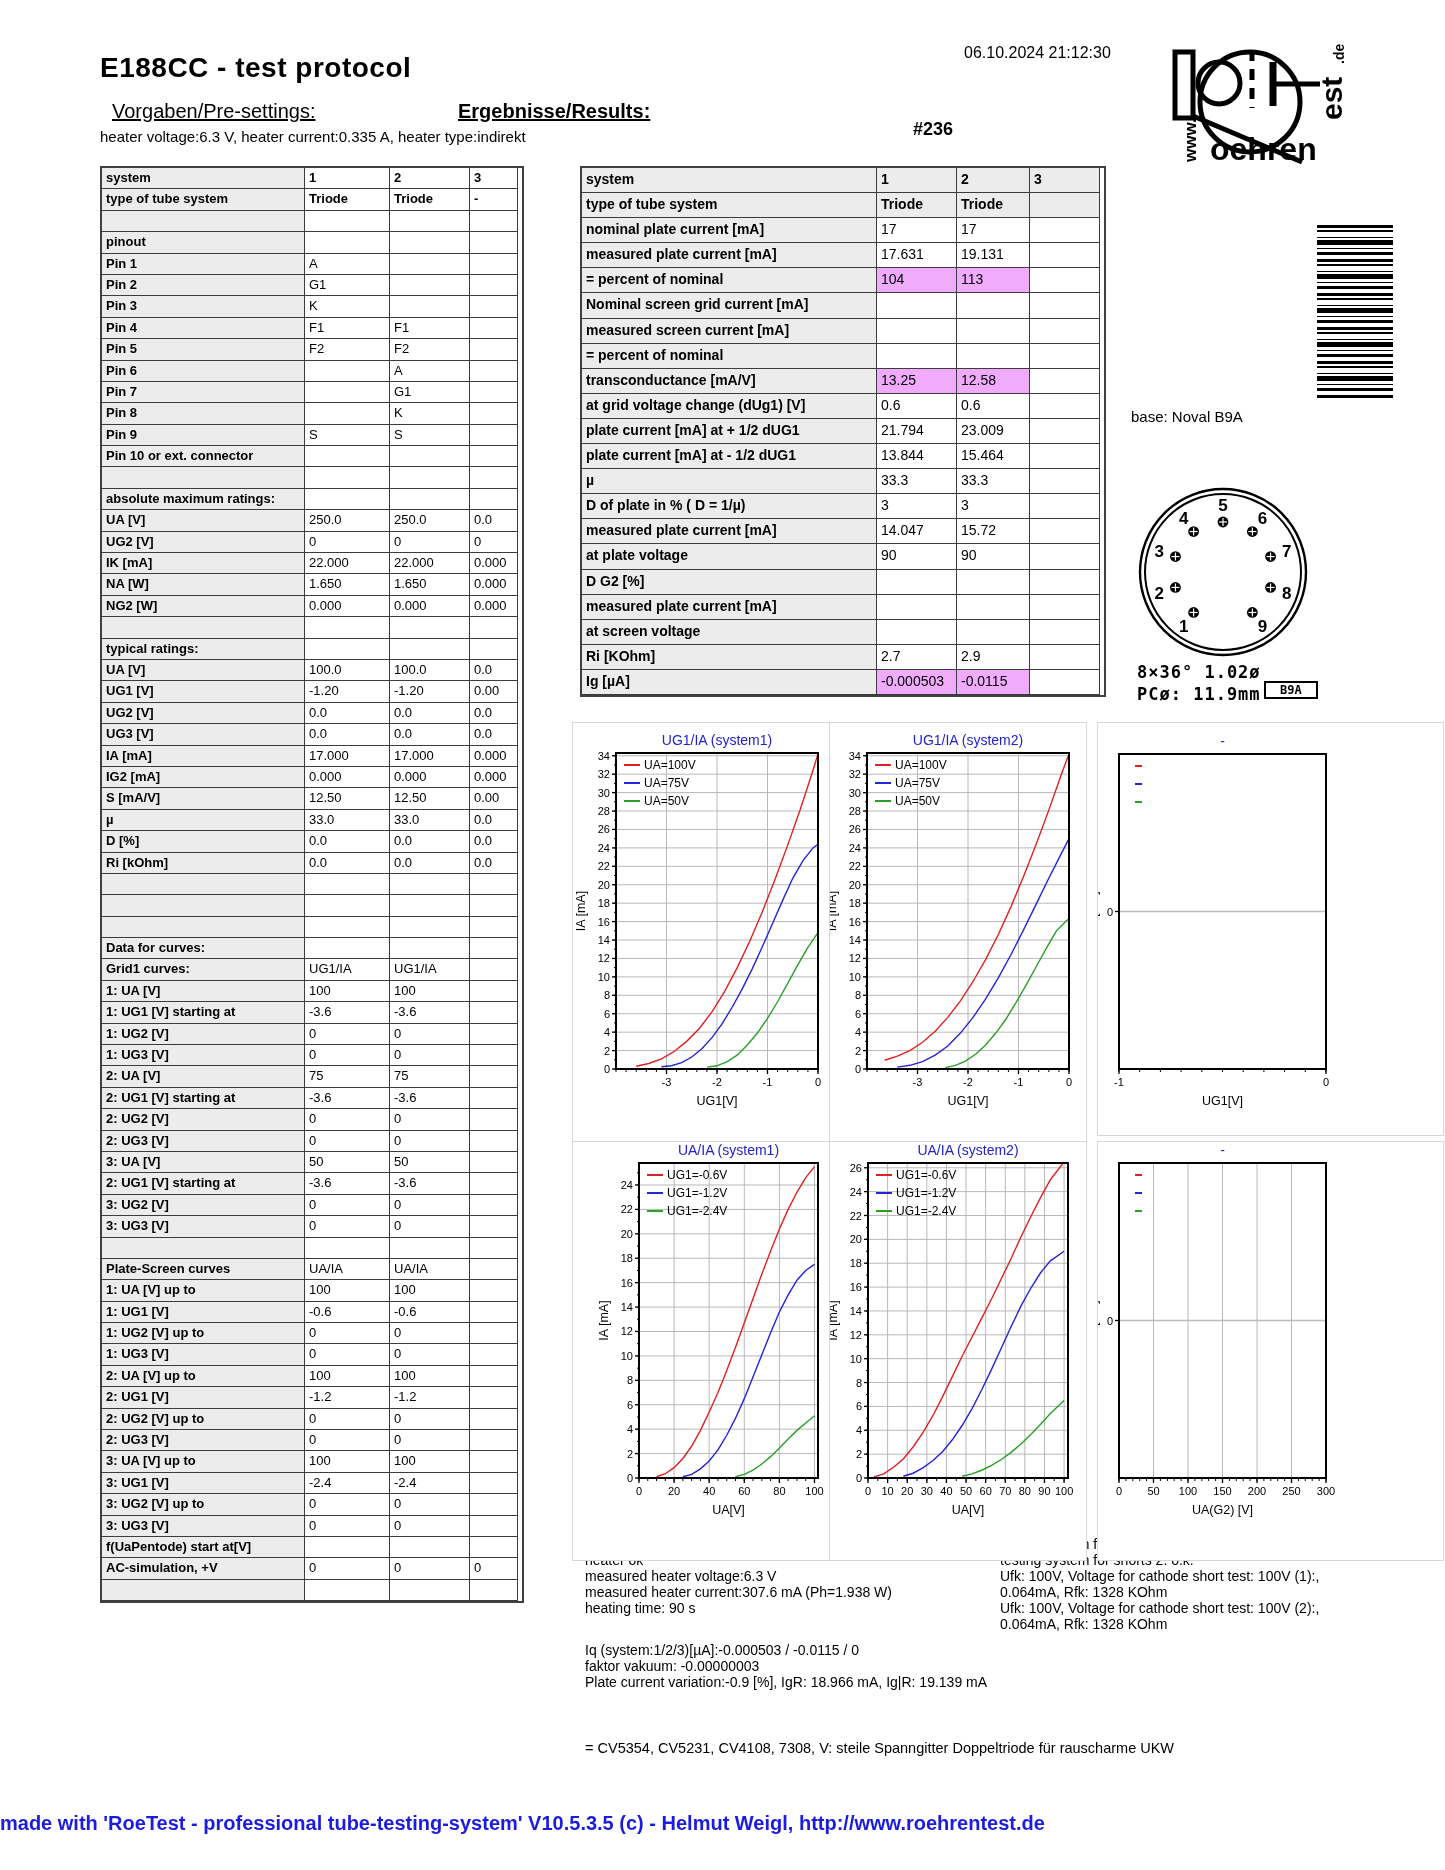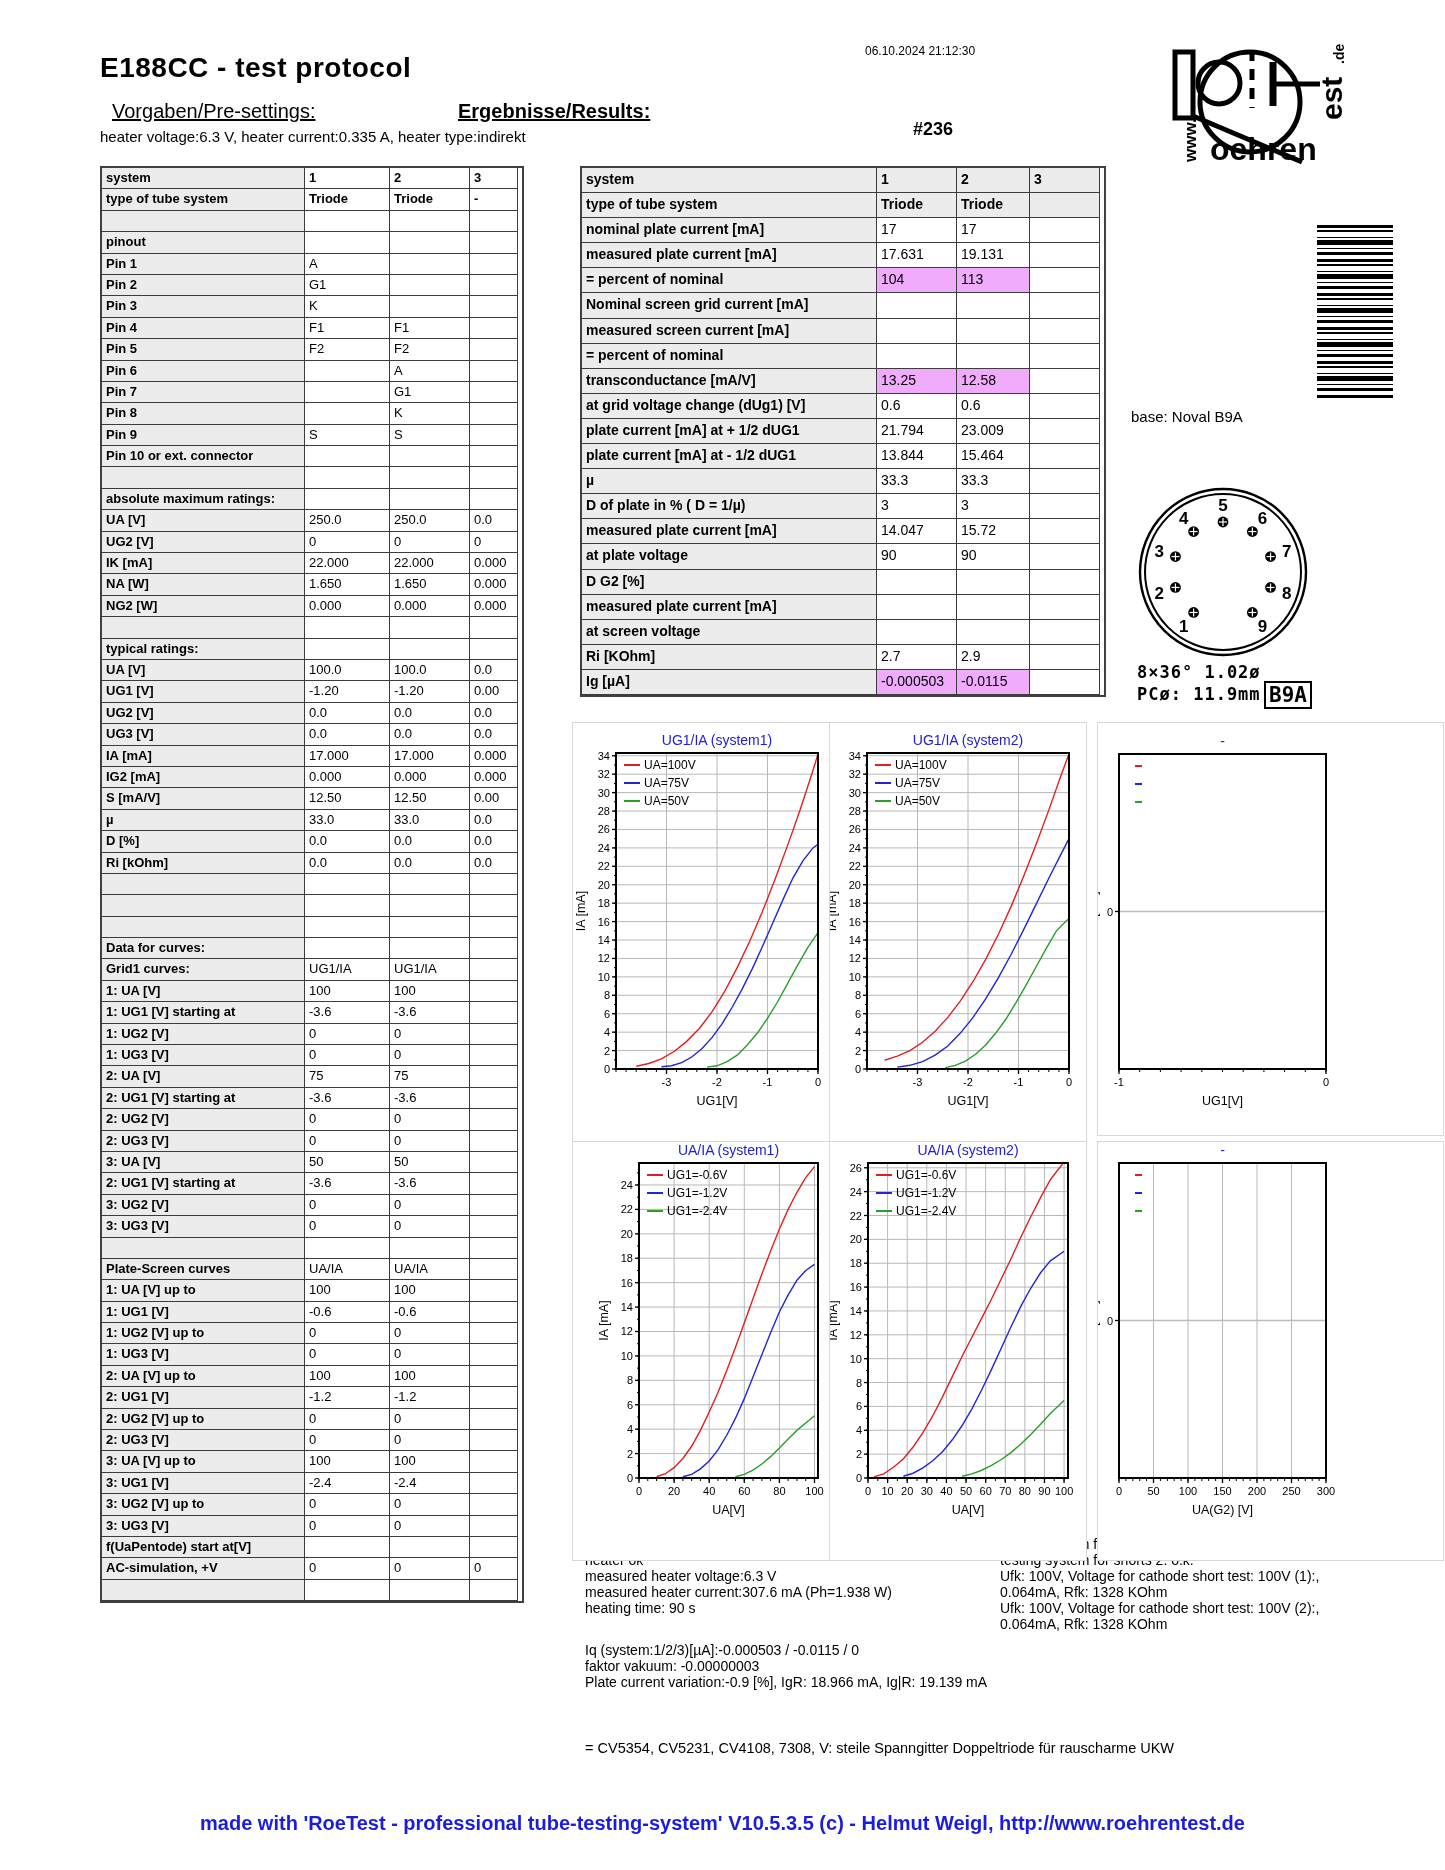--- a/index.html
+++ b/index.html
@@ -1,20 +1,20 @@
 <!DOCTYPE html>
 <html><head>
 <meta charset="utf-8">
 <style>
   html,body{margin:0;padding:0;background:#fff}
   .page{position:relative;width:1445px;height:1870px;background:#fff;overflow:hidden;
         font-family:"Liberation Sans",sans-serif;color:#000}
   .abs{position:absolute}
   svg text{font-family:"Liberation Sans",sans-serif}
-  #timestamp{left:865px;top:44px;font-size:12px}
+  #timestamp{left:964px;top:44px;font-size:16px}
   #page-title{left:100px;top:52px;font-size:28px;font-weight:bold;letter-spacing:.5px}
   #presettings-label{left:112px;top:100px;font-size:20px;font-weight:normal;text-decoration:underline}
   #results-label{left:458px;top:100px;font-size:20px;font-weight:bold;text-decoration:underline}
   #serial{left:913px;top:119px;font-size:18px;font-weight:bold}
   #heater-line{left:100px;top:128px;font-size:15px}
   #base-label{left:1131px;top:408px;font-size:15px}
   .dtable{position:absolute;border:2px solid #404040}
   .trow{display:flex}
   .cell{box-sizing:border-box;border-right:1px solid #3c3c3c;border-bottom:1px solid #3c3c3c;
         padding:1px 2px 0 4px;overflow:hidden;white-space:nowrap}
@@ -32,28 +32,28 @@
   #restable .cell{font-size:14px;line-height:20px}
   #restable .c0{width:295px}#restable .c1{width:80px}#restable .c2{width:73px}#restable .c3{width:70px}
   .chart-panel{position:absolute;border:1px solid #d8d8d8;background:#fff}
   #barcode{left:1317px;top:225px;width:76px;height:173px;
     background:repeating-linear-gradient(180deg,#000 0 3px,#fff 3px 5px,#000 5px 7px,#fff 7px 12px,
       #000 12px 13px,#fff 13px 15px,#000 15px 20px,#fff 20px 23px,#000 23px 24px,#fff 24px 27px,
       #000 27px 30px,#fff 30px 34px)}
   .socket-caption{font-family:"DejaVu Sans Mono",monospace;font-weight:bold;font-size:17px;letter-spacing:1px}
   #socket-caption-1{left:1137px;top:662px}
   #socket-caption-2{left:1137px;top:684px}
-  #base-badge{left:1264px;top:681px;border:2px solid #000;padding:0 3px;
-    font-family:"DejaVu Sans Mono",monospace;font-weight:bold;font-size:21px}
+  #base-badge{left:1264px;top:681px;border:2px solid #000;padding:0 14px;
+    font-family:"DejaVu Sans Mono",monospace;font-weight:bold;font-size:12px}
   .notes{font-size:14px;line-height:16px}
   #notes-left{left:585px;top:1536px;width:420px}
   #notes-iq{left:585px;top:1642px;width:480px}
   #notes-right{left:1000px;top:1536px;width:440px}
   #equivalents{left:585px;top:1738px;width:600px;font-size:14.5px;line-height:21px}
-  #footer{left:0;top:1812px;width:1445px;text-align:center;font-size:20px;font-weight:bold;color:#1c1ce0}
+  #footer{left:0;top:1812px;width:1445px;text-align:left;font-size:20px;font-weight:bold;color:#1c1ce0}
 </style>
 </head>
 <body>
 
 <div class="page">
 
   <div class="abs" id="timestamp">06.10.2024  21:12:30</div>
   <div class="abs" id="page-title">E188CC  -  test protocol</div>
   <div class="abs" id="presettings-label">Vorgaben/Pre-settings:</div>
   <div class="abs" id="results-label">Ergebnisse/Results:</div>

